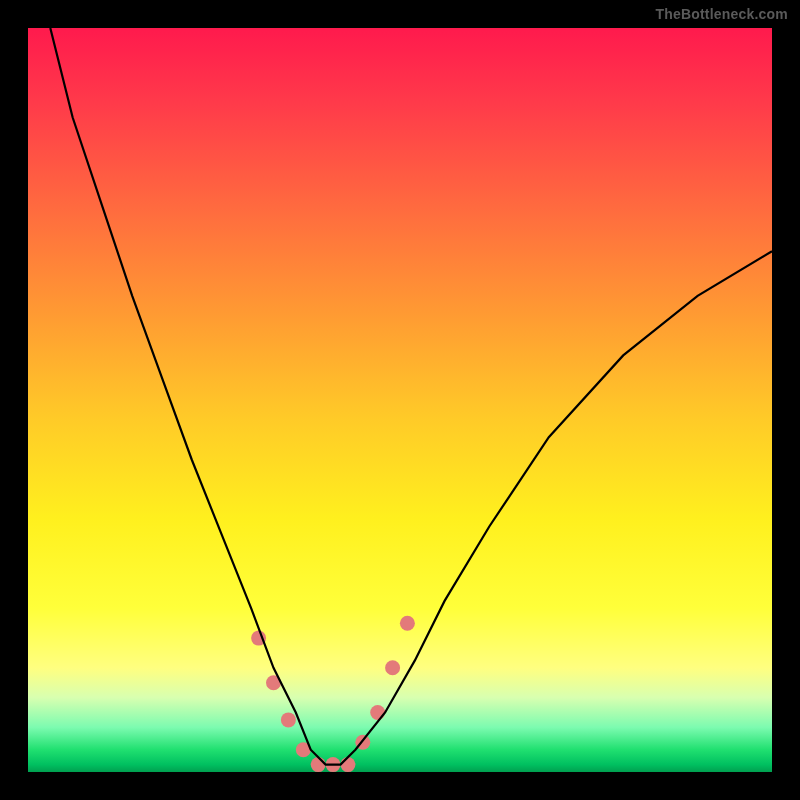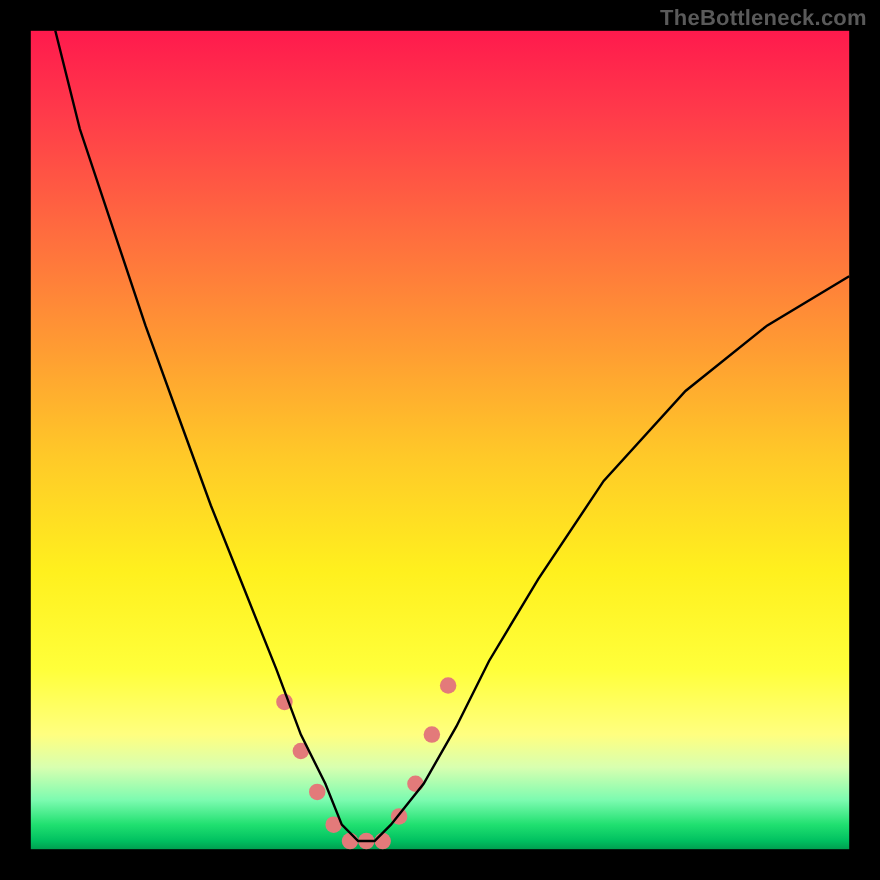--- a/index.html
+++ b/index.html
@@ -30,21 +30,21 @@
       #20e070 97%,
       #00c060 99%,
       #00a050 100%
     );
   }
   .watermark {
     position: absolute;
     top: 6px;
     right: 12px;
     font-family: Arial, Helvetica, sans-serif;
-    font-size: 20px;
+    font-size: 14px;
     font-weight: 600;
     color: #5a5a5a;
     letter-spacing: 0.2px;
   }
   svg.curve {
     position: absolute;
     left: 0; top: 0;
     width: 744px;
     height: 744px;
     overflow: visible;

